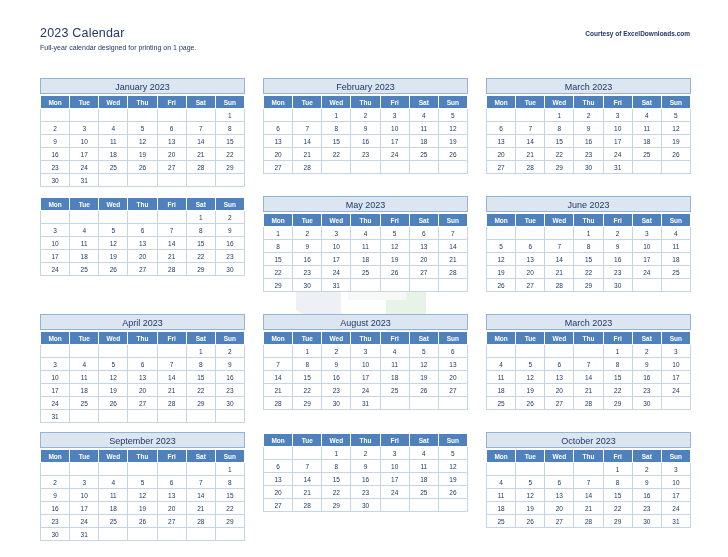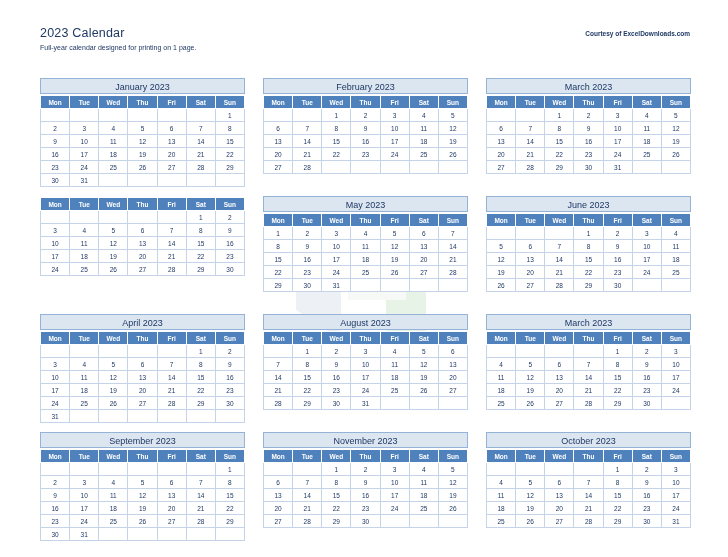--- a/index.html
+++ b/index.html
@@ -781,21 +781,20 @@
               <td class="empty"></td>
               <td class="empty"></td>
               <td class="empty"></td>
               <td class="empty"></td>
               <td class="empty"></td>
             </tr>
           </tbody>
         </table>
       </div>
       <div class="month">
-        <div class="month-title">November 2023</div>
         <table class="cal">
           <thead>
             <tr>
               <th>Mon</th>
               <th>Tue</th>
               <th>Wed</th>
               <th>Thu</th>
               <th>Fri</th>
               <th>Sat</th>
               <th>Sun</th>

